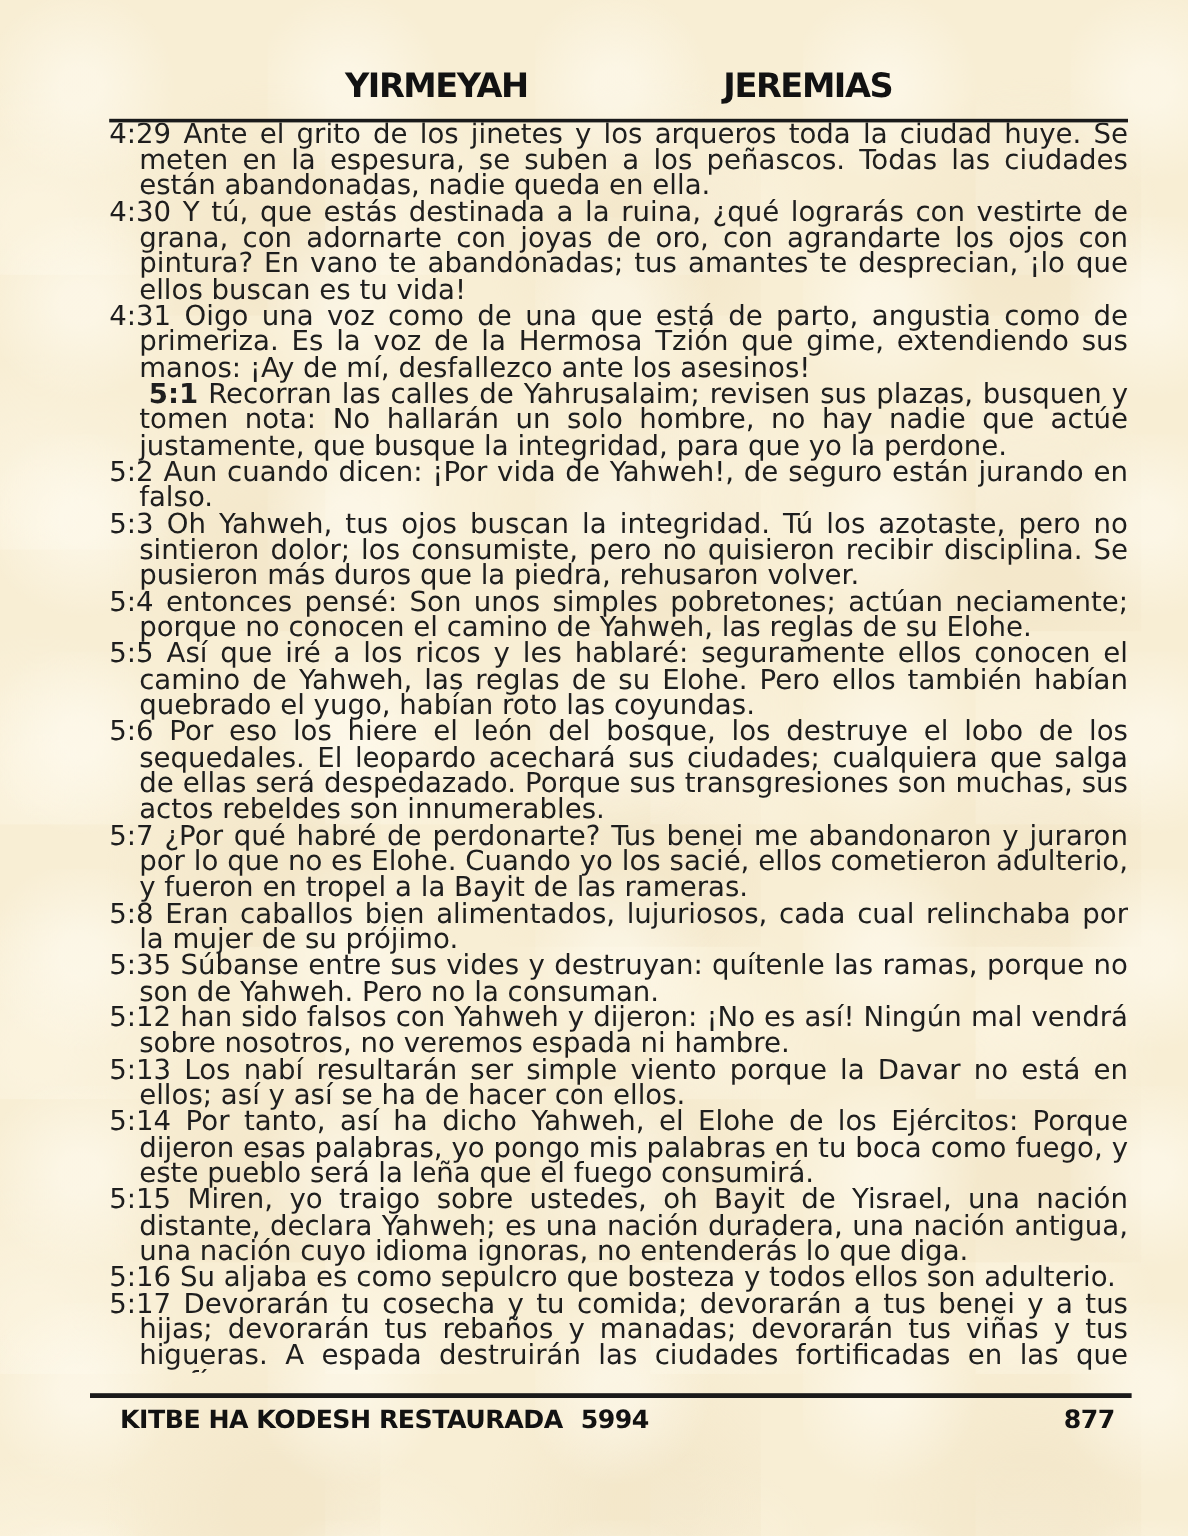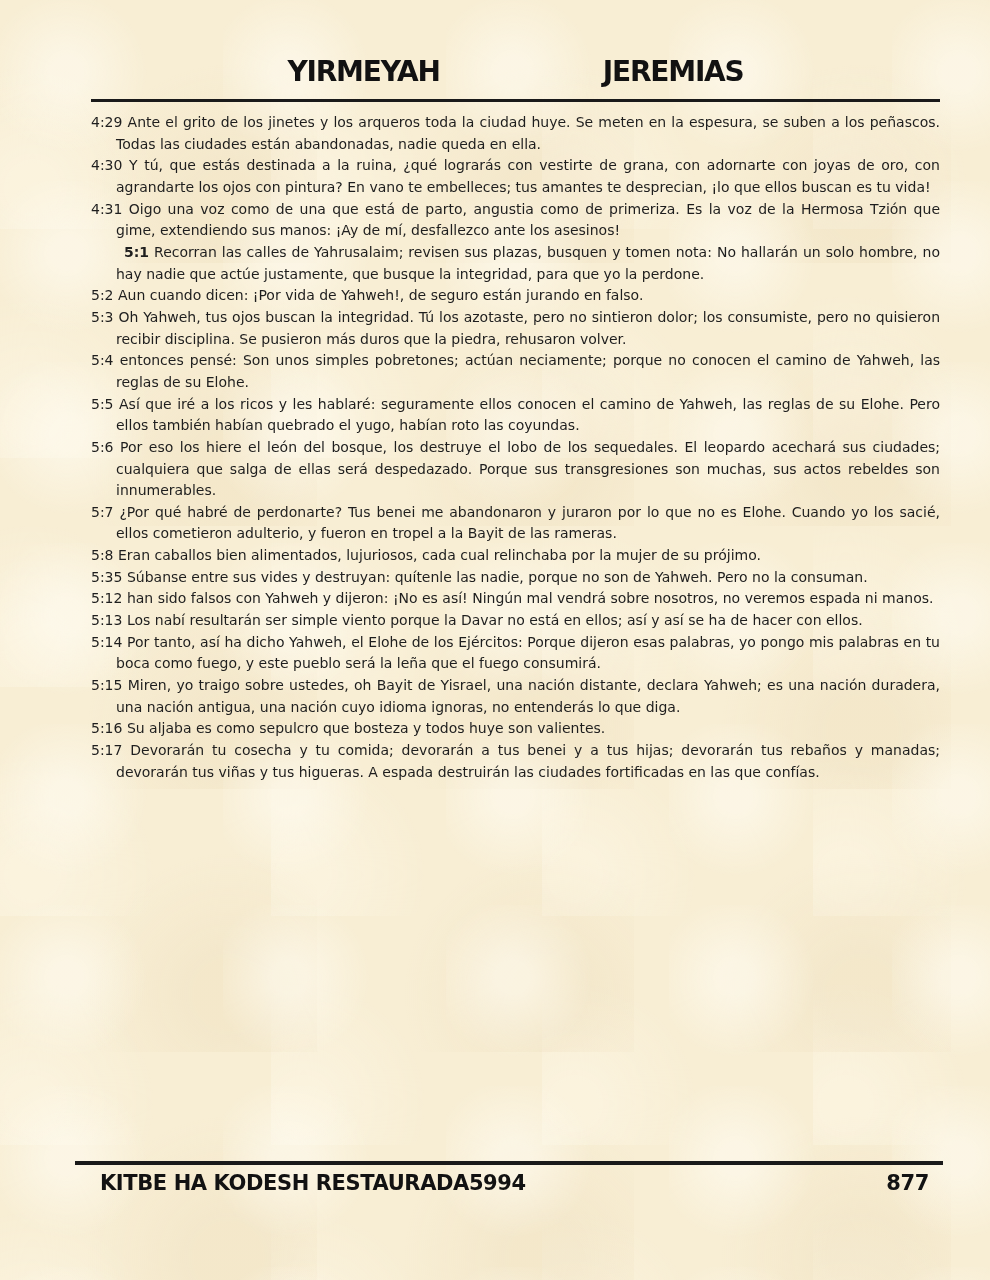--- a/index.html
+++ b/index.html
@@ -28,91 +28,91 @@
     font-weight: 700; font-size: 28px; letter-spacing: -1.2px;
     color: #121212; white-space: nowrap;
   }
   .header-rule {
     position: absolute; top: 99px; left: 91px; width: 849px; height: 3px;
     background: #1a1a1a;
   }
 
   
   .verses {
-    position: absolute; top: 112px; left: 91px; width: 849px;
+    position: absolute; top: 102px; left: 91px; width: 849px;
     height: 1042px; overflow: hidden;
-    font-size: 14px; line-height: 21.65px;
+    font-size: 23px; line-height: 21.65px;
     text-align: justify; color: #1e1e1e;
   }
   .verse { margin: 0; padding-left: 25px; text-indent: -25px; }
   .vnum { white-space: nowrap; }
   .vnum.bold { font-weight: 700; margin-left: 33px; }
 
   
   .footer-rule {
     position: absolute; top: 1161px; left: 75px; width: 868px; height: 4px;
     background: #1a1a1a;
   }
   .footer-row {
     position: absolute; top: 1171px; left: 75px; width: 868px;
     display: flex; justify-content: space-between; align-items: flex-start;
     font-weight: 700; font-size: 21px; letter-spacing: -0.4px; color: #121212;
   }
   .footer-left { padding-left: 25px; }
-  .footer-left .year { }
+  .footer-left .year { margin-left: 15px; }
   .footer-right { padding-right: 14px; }
 </style>
 </head>
 <body>
 
 <div class="page">
 
   <div class="header-row">
     <span>YIRMEYAH</span>
     <span>JEREMIAS</span>
   </div>
 
   <div class="header-rule"></div>
 
   <div class="verses" id="verses">
     <p class="verse"><span class="vnum">4:29</span><span class="vtext"> Ante el grito de los jinetes y los arqueros toda la ciudad huye. Se meten en la espesura, se suben a los peñascos. Todas las ciudades están abandonadas, nadie queda en ella.</span></p>
 
-    <p class="verse"><span class="vnum">4:30</span><span class="vtext"> Y tú, que estás destinada a la ruina, ¿qué lograrás con vestirte de grana, con adornarte con joyas de oro, con agrandarte los ojos con pintura? En vano te embelleces; tus amantes te desprecian, ¡lo que ellos buscan es tu vida!</span></p>
+    <p class="verse"><span class="vnum">4:30</span><span class="vtext"> Y tú, que estás destinada a la ruina, ¿qué lograrás con vestirte de grana, con adornarte con joyas de oro, con agrandarte los ojos con pintura? En vano te abandonadas; tus amantes te desprecian, ¡lo que ellos buscan es tu vida!</span></p>
 
     <p class="verse"><span class="vnum">4:31</span><span class="vtext"> Oigo una voz como de una que está de parto, angustia como de primeriza. Es la voz de la Hermosa Tzión que gime, extendiendo sus manos: ¡Ay de mí, desfallezco ante los asesinos!</span></p>
 
     <p class="verse"><span class="vnum bold">5:1</span><span class="vtext"> Recorran las calles de Yahrusalaim; revisen sus plazas, busquen y tomen nota: No hallarán un solo hombre, no hay nadie que actúe justamente, que busque la integridad, para que yo la perdone.</span></p>
 
     <p class="verse"><span class="vnum">5:2</span><span class="vtext"> Aun cuando dicen: ¡Por vida de Yahweh!, de seguro están jurando en falso.</span></p>
 
     <p class="verse"><span class="vnum">5:3</span><span class="vtext"> Oh Yahweh, tus ojos buscan la integridad. Tú los azotaste, pero no sintieron dolor; los consumiste, pero no quisieron recibir disciplina. Se pusieron más duros que la piedra, rehusaron volver.</span></p>
 
     <p class="verse"><span class="vnum">5:4</span><span class="vtext"> entonces pensé: Son unos simples pobretones; actúan neciamente; porque no conocen el camino de Yahweh, las reglas de su Elohe.</span></p>
 
     <p class="verse"><span class="vnum">5:5</span><span class="vtext"> Así que iré a los ricos y les hablaré: seguramente ellos conocen el camino de Yahweh, las reglas de su Elohe. Pero ellos también habían quebrado el yugo, habían roto las coyundas.</span></p>
 
     <p class="verse"><span class="vnum">5:6</span><span class="vtext"> Por eso los hiere el león del bosque, los destruye el lobo de los sequedales. El leopardo acechará sus ciudades; cualquiera que salga de ellas será despedazado. Porque sus transgresiones son muchas, sus actos rebeldes son innumerables.</span></p>
 
     <p class="verse"><span class="vnum">5:7</span><span class="vtext"> ¿Por qué habré de perdonarte? Tus benei me abandonaron y juraron por lo que no es Elohe. Cuando yo los sacié, ellos cometieron adulterio, y fueron en tropel a la Bayit de las rameras.</span></p>
 
     <p class="verse"><span class="vnum">5:8</span><span class="vtext"> Eran caballos bien alimentados, lujuriosos, cada cual relinchaba por la mujer de su prójimo.</span></p>
 
 
-    <p class="verse"><span class="vnum">5:35</span><span class="vtext"> Súbanse entre sus vides y destruyan: quítenle las nadie, porque no son de Yahweh. Pero no la consuman.</span></p>
+    <p class="verse"><span class="vnum">5:35</span><span class="vtext"> Súbanse entre sus vides y destruyan: quítenle las ramas, porque no son de Yahweh. Pero no la consuman.</span></p>
 
 
-    <p class="verse"><span class="vnum">5:12</span><span class="vtext"> han sido falsos con Yahweh y dijeron: ¡No es así! Ningún mal vendrá sobre nosotros, no veremos espada ni manos.</span></p>
+    <p class="verse"><span class="vnum">5:12</span><span class="vtext"> han sido falsos con Yahweh y dijeron: ¡No es así! Ningún mal vendrá sobre nosotros, no veremos espada ni hambre.</span></p>
 
     <p class="verse"><span class="vnum">5:13</span><span class="vtext"> Los nabí resultarán ser simple viento porque la Davar no está en ellos; así y así se ha de hacer con ellos.</span></p>
 
     <p class="verse"><span class="vnum">5:14</span><span class="vtext"> Por tanto, así ha dicho Yahweh, el Elohe de los Ejércitos: Porque dijeron esas palabras, yo pongo mis palabras en tu boca como fuego, y este pueblo será la leña que el fuego consumirá.</span></p>
 
     <p class="verse"><span class="vnum">5:15</span><span class="vtext"> Miren, yo traigo sobre ustedes, oh Bayit de Yisrael, una nación distante, declara Yahweh; es una nación duradera, una nación antigua, una nación cuyo idioma ignoras, no entenderás lo que diga.</span></p>
 
-    <p class="verse"><span class="vnum">5:16</span><span class="vtext"> Su aljaba es como sepulcro que bosteza y todos huye son valientes.</span></p>
+    <p class="verse"><span class="vnum">5:16</span><span class="vtext"> Su aljaba es como sepulcro que bosteza y todos ellos son adulterio.</span></p>
 
     <p class="verse"><span class="vnum">5:17</span><span class="vtext"> Devorarán tu cosecha y tu comida; devorarán a tus benei y a tus hijas; devorarán tus rebaños y manadas; devorarán tus viñas y tus higueras. A espada destruirán las ciudades fortificadas en las que confías.</span></p>
   </div>
 
   <div class="footer-rule"></div>
 
   <div class="footer-row">
     <span class="footer-left"><span>KITBE HA KODESH RESTAURADA</span><span class="year">5994</span></span>
     <span class="footer-right">877</span>
   </div>

